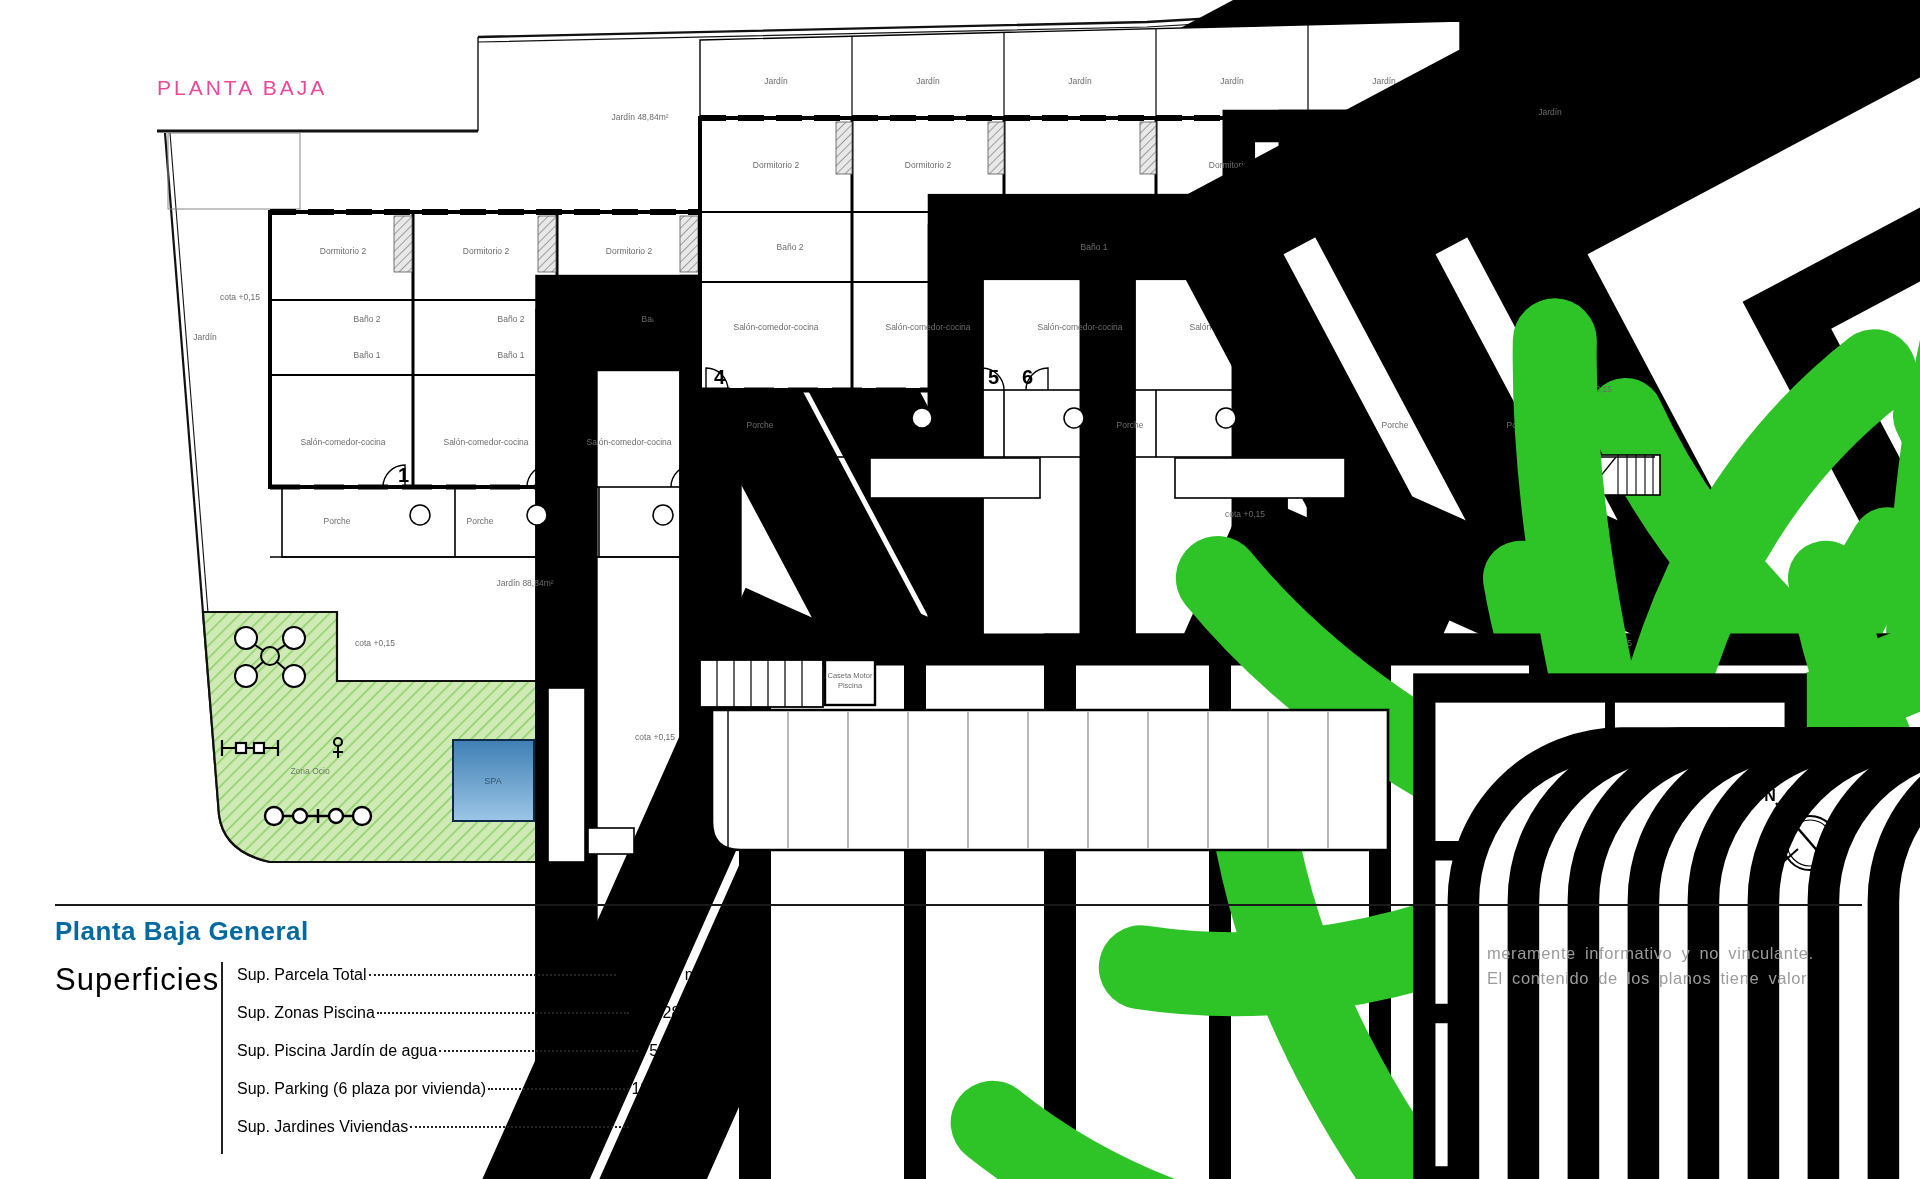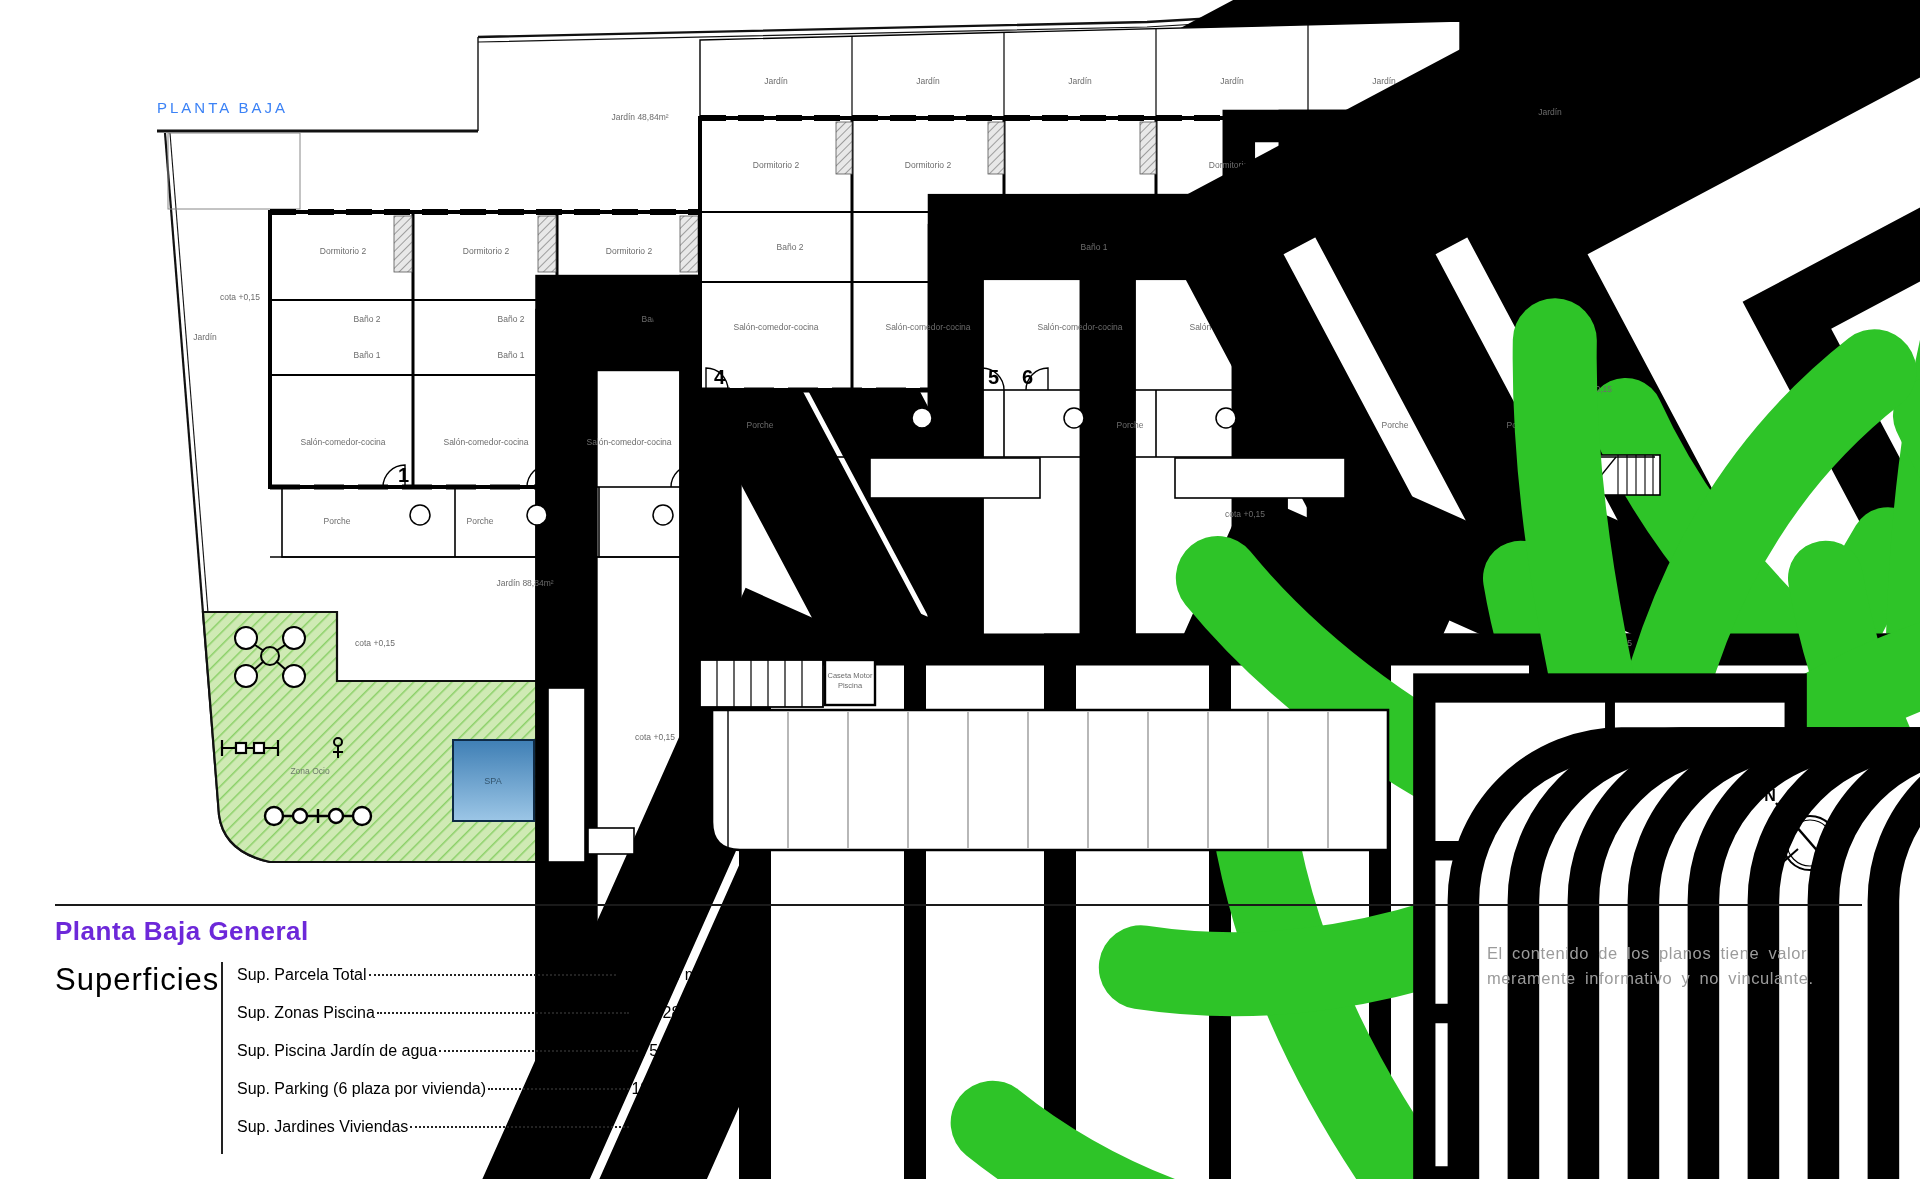--- a/index.html
+++ b/index.html
@@ -1,21 +1,21 @@
 <!DOCTYPE html>
 <html><head>
 <meta charset="utf-8">
 <style>
   html,body{margin:0;padding:0;background:#ffffff;}
   .stage{position:relative;width:1920px;height:1179px;background:#fff;overflow:hidden;
          font-family:"Liberation Sans",sans-serif;color:#111;}
   svg text{font-family:"Liberation Sans",sans-serif;}
-  .plan-title{position:absolute;left:157px;top:99px;font-size:15px;letter-spacing:3px;color:#3b82f6;}
+  .plan-title{position:absolute;left:157px;top:76px;font-size:21px;letter-spacing:3px;color:#ec4899;}
   .divider{position:absolute;left:55px;top:904px;width:1807px;border-top:2px solid #1a1a1a;}
-  .legend-title{position:absolute;left:55px;top:916px;font-size:26px;font-weight:700;letter-spacing:.5px;color:#6d28d9;}
+  .legend-title{position:absolute;left:55px;top:916px;font-size:26px;font-weight:700;letter-spacing:.5px;color:#0369a1;}
   .superficies{position:absolute;left:55px;top:962px;font-size:31px;font-weight:400;letter-spacing:1px;color:#000;text-align:center;}
   .vrule{position:absolute;left:221px;top:962px;height:192px;border-left:2px solid #222;}
   .sup-list{position:absolute;left:237px;top:966px;width:470px;}
   .sup-row{display:flex;align-items:baseline;height:38px;font-size:16px;color:#000;}
   .sup-label{white-space:nowrap;}
   .sup-leader{flex:1 1 auto;margin:0 2px;border-bottom:2.5px dotted #222;transform:translateY(-4px);min-width:12px;}
   .sup-value{white-space:nowrap;text-align:right;}
   .disclaimer{position:absolute;left:1487px;top:941px;width:395px;font-size:16.5px;line-height:1.5;
               letter-spacing:.6px;color:#9b9b9b;word-spacing:4px;}
 </style>
@@ -585,17 +585,17 @@
       <span class="sup-value">182,44 m2</span>
     </div>
     <div class="sup-row">
       <span class="sup-label">Sup. Jardines Viviendas</span>
       <span class="sup-leader"></span>
       <span class="sup-value">463,28 m2</span>
     </div>
   </div>
 
   <div class="disclaimer">
+    <div>meramente informativo y no vinculante.</div>
     <div>El contenido de los planos tiene valor</div>
-    <div>meramente informativo y no vinculante.</div>
   </div>
 
 </div>
 
 </body></html>

